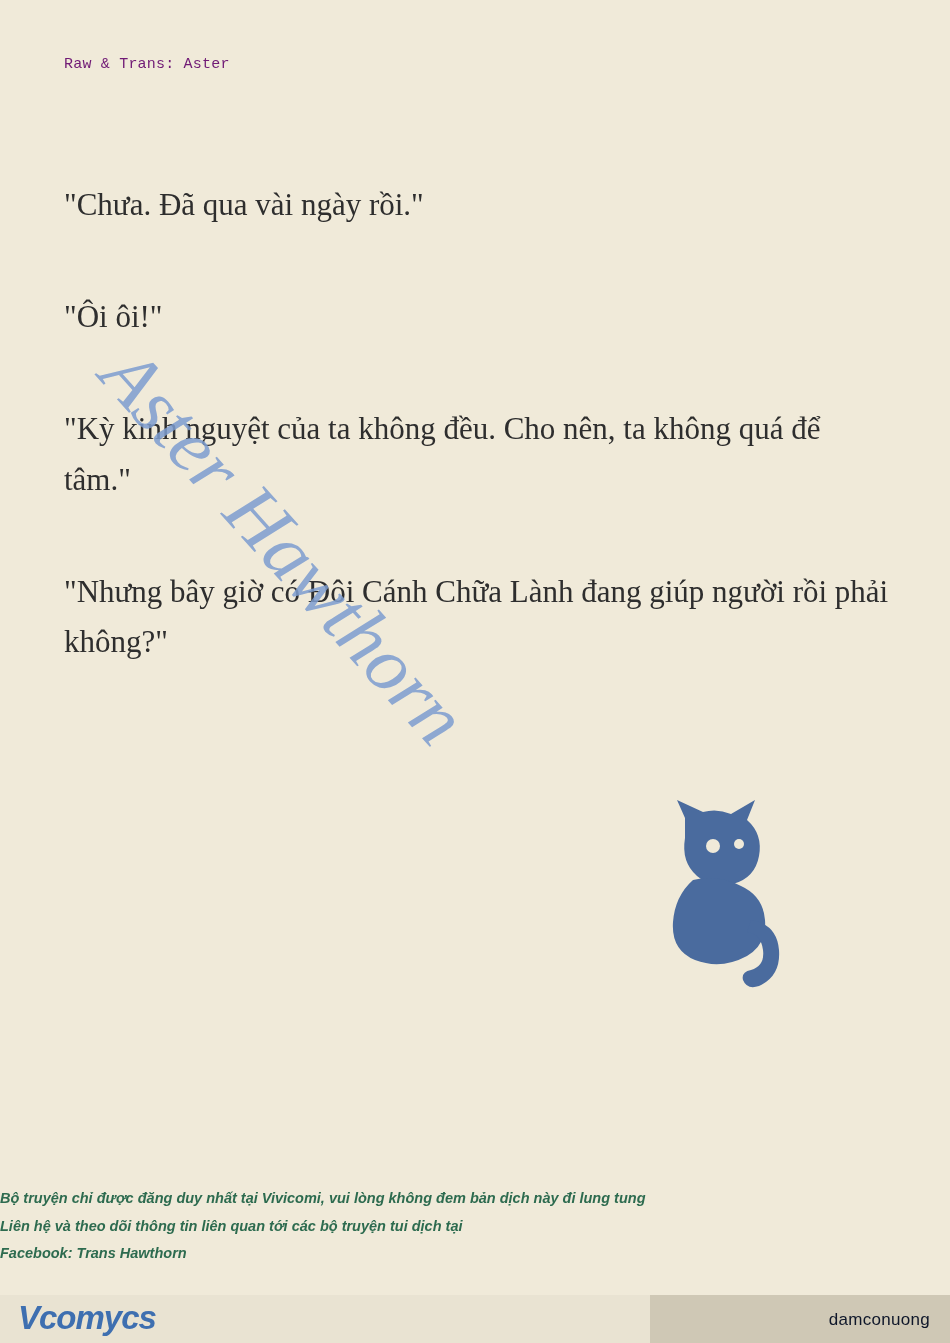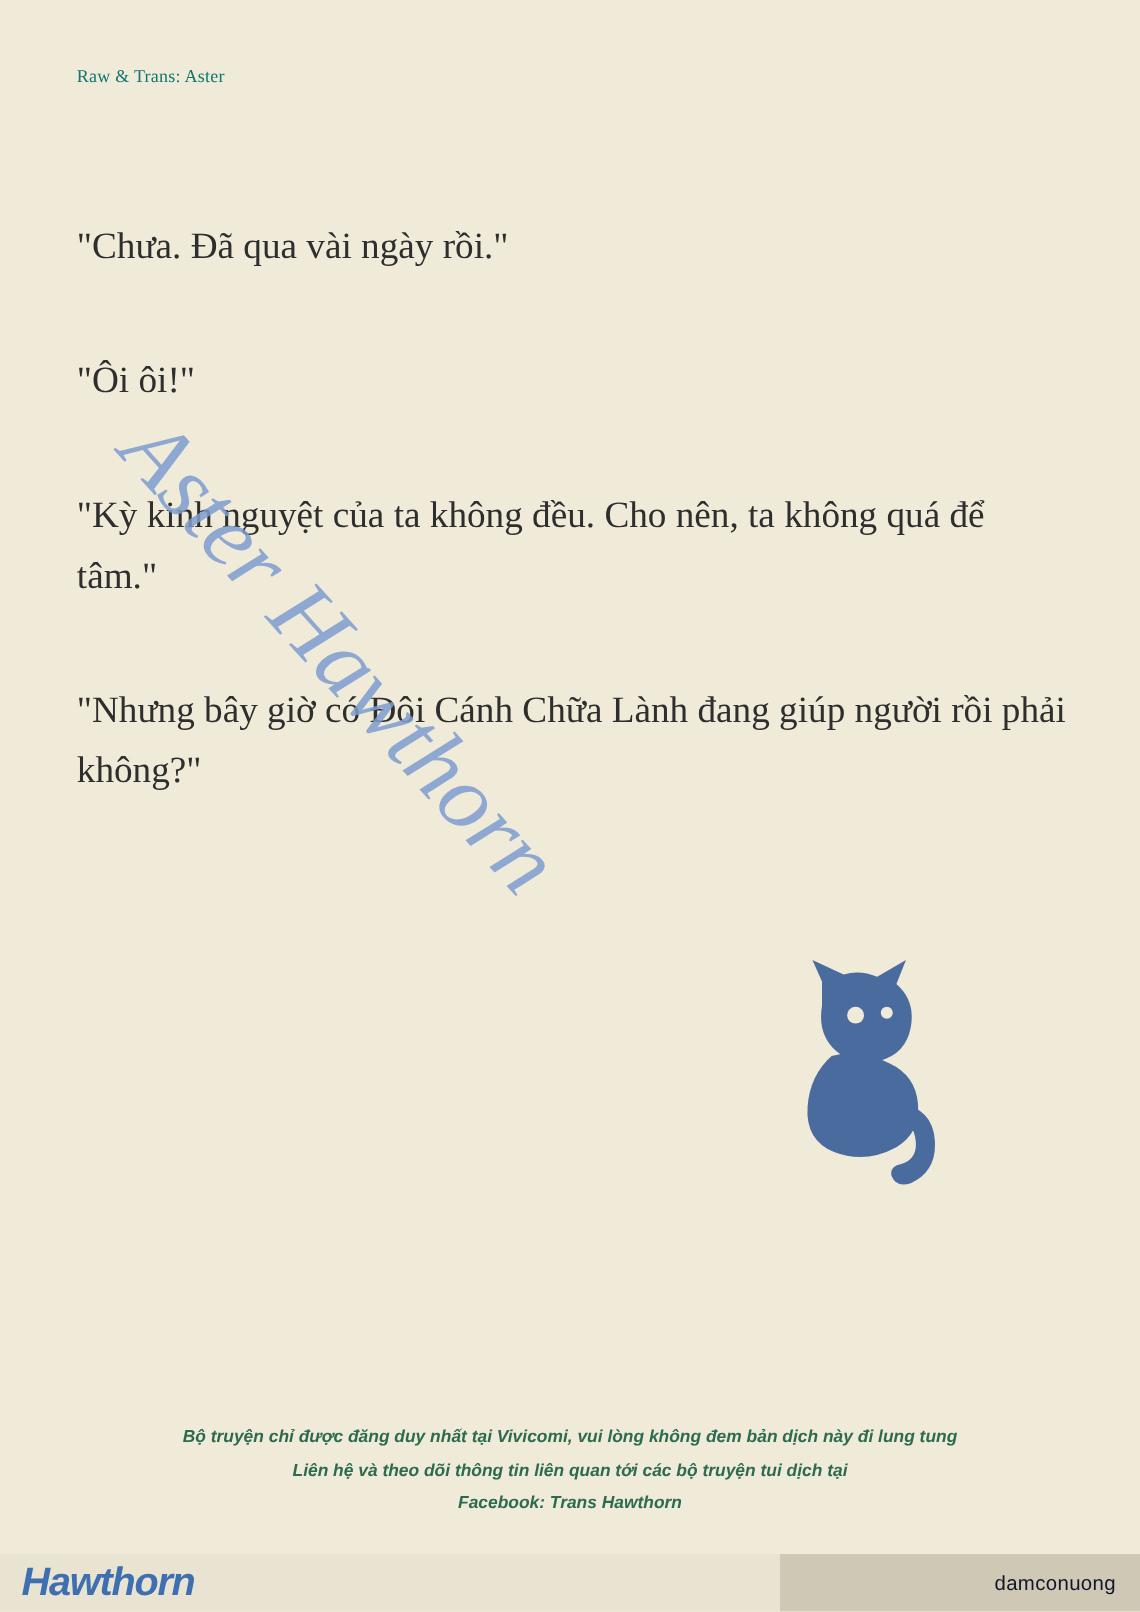--- a/index.html
+++ b/index.html
@@ -18,23 +18,23 @@
     position: absolute;
     inset: 0;
     background: #f0ead9;
   }
 
   
   .credit {
     position: absolute;
     left: 64px;
     top: 56px;
-    font-family: Liberation Serif, serif;
+    font-family: Liberation Mono, monospace;
     font-size: 15px;
-    color: #0f766e;
+    color: #701a75;
     letter-spacing: 0.2px;
   }
 
   
   .body-text {
     position: absolute;
     left: 64px;
     top: 180px;
     width: 830px;
     font-family: "Liberation Serif", serif;
@@ -79,21 +79,21 @@
     height: 190px;
     pointer-events: none;
   }
 
   
   .footer-note {
     position: absolute;
     left: 0;
     right: 0;
     top: 1185px;
-    text-align: center;
+    text-align: left;
     font-family: "Liberation Sans", sans-serif;
     font-size: 14.5px;
     font-weight: bold;
     font-style: italic;
     color: #2d6b4f;
     line-height: 1.9;
   }
   .footer-note div { white-space: nowrap; }
 
   
@@ -166,18 +166,18 @@
 
   <div class="footer-note">
     <div>Bộ truyện chỉ được đăng duy nhất tại Vivicomi, vui lòng không đem bản dịch này đi lung tung</div>
     <div>Liên hệ và theo dõi thông tin liên quan tới các bộ truyện tui dịch tại</div>
     <div>Facebook: Trans Hawthorn</div>
   </div>
 
   <div class="bottom-bar">
     <div class="bar-right-fill"></div>
     <div class="brand-logo">
-      <span>Hawthorn</span>
+      <span>Vcomycs</span>
     </div>
     <div class="site-tag">damconuong</div>
   </div>
 
 </div>
 
 </body></html>

